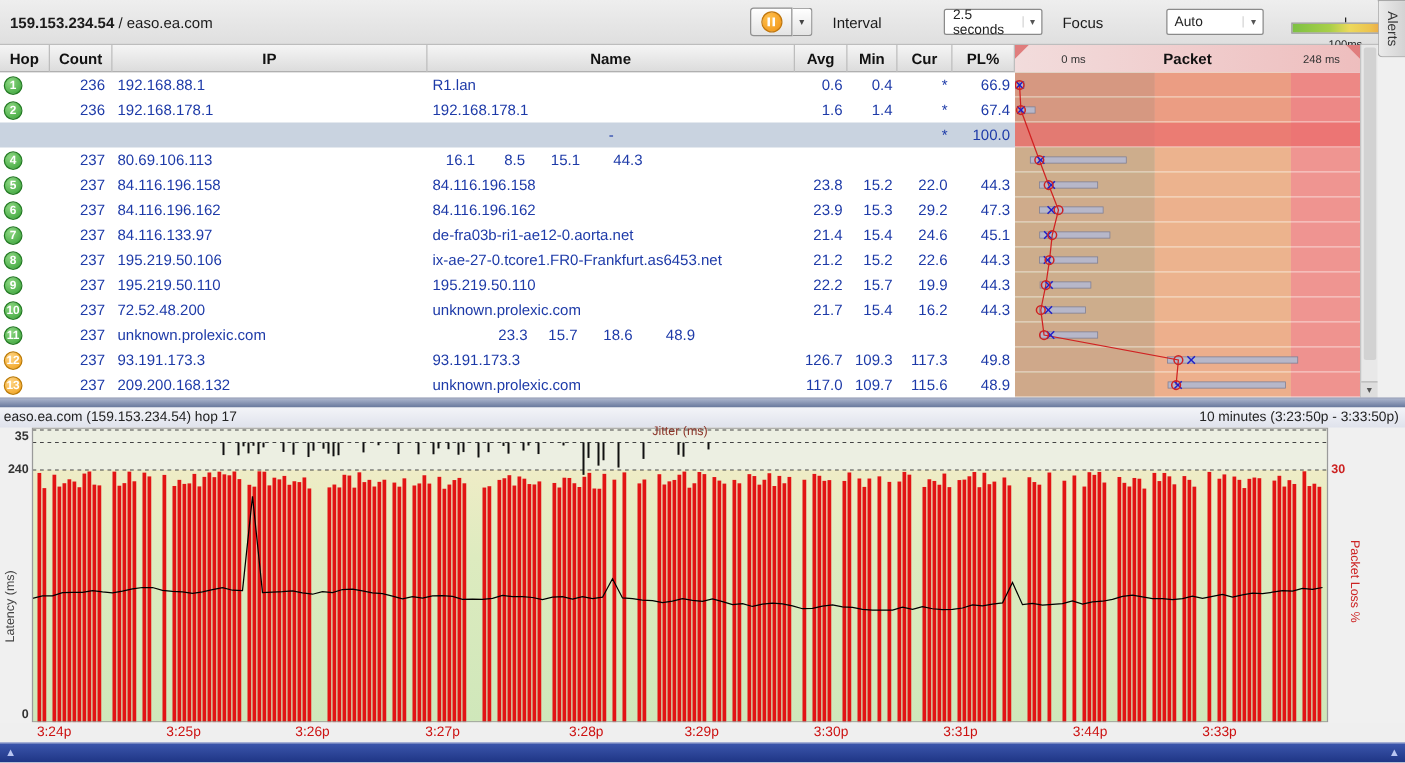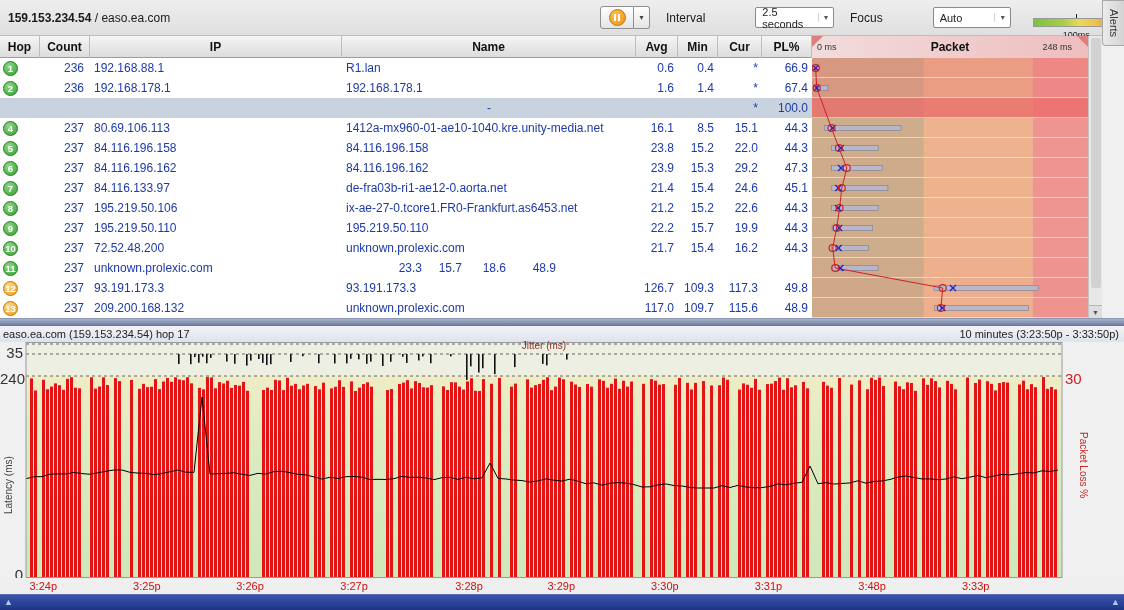--- a/index.html
+++ b/index.html
@@ -68,21 +68,21 @@
     display:flex; background:linear-gradient(#f5f5f5,#dcdcdc);
     border-bottom:1px solid #9d9d9d; font-size:12px; font-weight:bold; color:#111;
   }
   .gh-cell { height:22px; border-right:1px solid #bdbdbd; display:flex; align-items:center; justify-content:center; }
   .w-hop{width:40px;} .w-count{width:50px;} .w-ip{width:252px;} .w-name{width:294px;}
   .w-avg{width:42px;} .w-min{width:40px;} .w-cur{width:44px;} .w-pl{width:50px;}
   .gh-latency {
     width:276px; position:relative; border-right:none;
     background:linear-gradient(90deg,#f2dcdc,#eebebe);
   }
-  .scale-lbl { position:absolute; font-size:9px; font-weight:normal; color:#333; top:6px; }
+  .scale-lbl { position:absolute; font-size:9px; font-weight:normal; color:#333; top:6px;margin-left:32px; }
   .scale-left { left:5px; } .scale-right { right:16px; }
   .tri { position:absolute; top:0; width:0; height:0; cursor:pointer; }
   .tri-left  { left:0;  border-top:11px solid #e07d7d; border-right:11px solid transparent; }
   .tri-right { right:0; border-top:11px solid #e07d7d; border-left:11px solid transparent; }
   
   .grid-body { position:absolute; top:58px; left:0; width:1088px; height:260px; background:#fff; }
   .row { display:flex; align-items:center; height:20px; width:812px; color:#1d3aa8; font-size:12px; }
   .row.selected { background:#c9d3e0; }
   .cell { height:20px; display:flex; align-items:center; }
   .c-hop{width:40px; padding-left:3px;}
@@ -112,21 +112,21 @@
     background:linear-gradient(#a9b3cb,#66769b); border-top:1px solid #8d97b4; cursor:row-resize; }
   .title-strip { position:absolute; top:326px; left:0; width:1124px; height:16px;
     background:linear-gradient(#f3f4f8,#dfe2ec); font-size:11px; color:#222; }
   .ts-left { position:absolute; left:3px; top:2px; }
   .ts-right { position:absolute; right:5px; top:2px; }
   
   .chart { position:absolute; top:342px; left:0; width:1124px; height:236px; }
   #tlsvg { position:absolute; top:0; left:0; }
   .jitter-label { position:absolute; top:340px; left:26px; width:1036px; text-align:center;
     font-size:10px; color:#8b3328; pointer-events:none; }
-  .axis-num { position:absolute; font-size:15px; color:#333; }
+  .axis-num { position:absolute; font-size:10px; color:#333;font-weight:bold; }
   .lbl-35  { top:344px; left:0; width:23px; text-align:right; }
   .lbl-240 { top:370px; left:0; width:23px; text-align:right; }
   .lbl-0   { top:566px; left:0; width:23px; text-align:right; }
   .lbl-30  { top:370px; left:1065px; color:#cc2222; }
   .lat-axis { position:absolute; left:3px; top:514px; transform-origin:0 0; transform:rotate(-90deg);
     font-size:10px; color:#444; white-space:nowrap; }
   .pl-axis { position:absolute; left:1089px; top:432px; transform-origin:0 0; transform:rotate(90deg);
     font-size:10px; color:#cc2222; white-space:nowrap; }
   .xlabels { position:absolute; top:578px; left:0; width:1124px; height:16px; background:#efefef; }
   .xlabels span { position:absolute; top:2px; transform:translateX(-50%); color:#cc1111; font-size:11px; }
@@ -227,21 +227,20 @@
         <div class="cell c-min"></div>
         <div class="cell c-cur">*</div>
         <div class="cell c-pl">100.0</div>
       </div>
       <div class="row">
         <div class="cell c-hop">
           <span class="badge green">4</span>
         </div>
         <div class="cell c-count">237</div>
         <div class="cell c-ip">80.69.106.113</div>
-        <div class="cell c-name">1412a-mx960-01-ae10-1040.kre.unity-media.net</div>
         <div class="cell c-avg">16.1</div>
         <div class="cell c-min">8.5</div>
         <div class="cell c-cur">15.1</div>
         <div class="cell c-pl">44.3</div>
       </div>
       <div class="row">
         <div class="cell c-hop">
           <span class="badge green">5</span>
         </div>
         <div class="cell c-count">237</div>
@@ -741,20 +740,20 @@
 <span class="pl-axis">Packet Loss %</span>
 <div class="xlabels" id="xlabels">
     <span style="left: 43.2667px;">3:24p</span>
     <span style="left: 146.867px;">3:25p</span>
     <span style="left: 250px;">3:26p</span>
     <span style="left: 354.067px;">3:27p</span>
     <span style="left: 469px;">3:28p</span>
     <span style="left: 561.267px;">3:29p</span>
     <span style="left: 664.867px;">3:30p</span>
     <span style="left: 768.467px;">3:31p</span>
-    <span style="left: 872.067px;">3:48p</span>
+    <span style="left: 872.067px;">3:44p</span>
     <span style="left: 975.667px;">3:33p</span>
   </div>
 
 <div class="footer">
   <span class="f-arrow fa-left">▲</span>
   <span class="f-arrow fa-right">▲</span>
 </div>
 
 </body></html>

